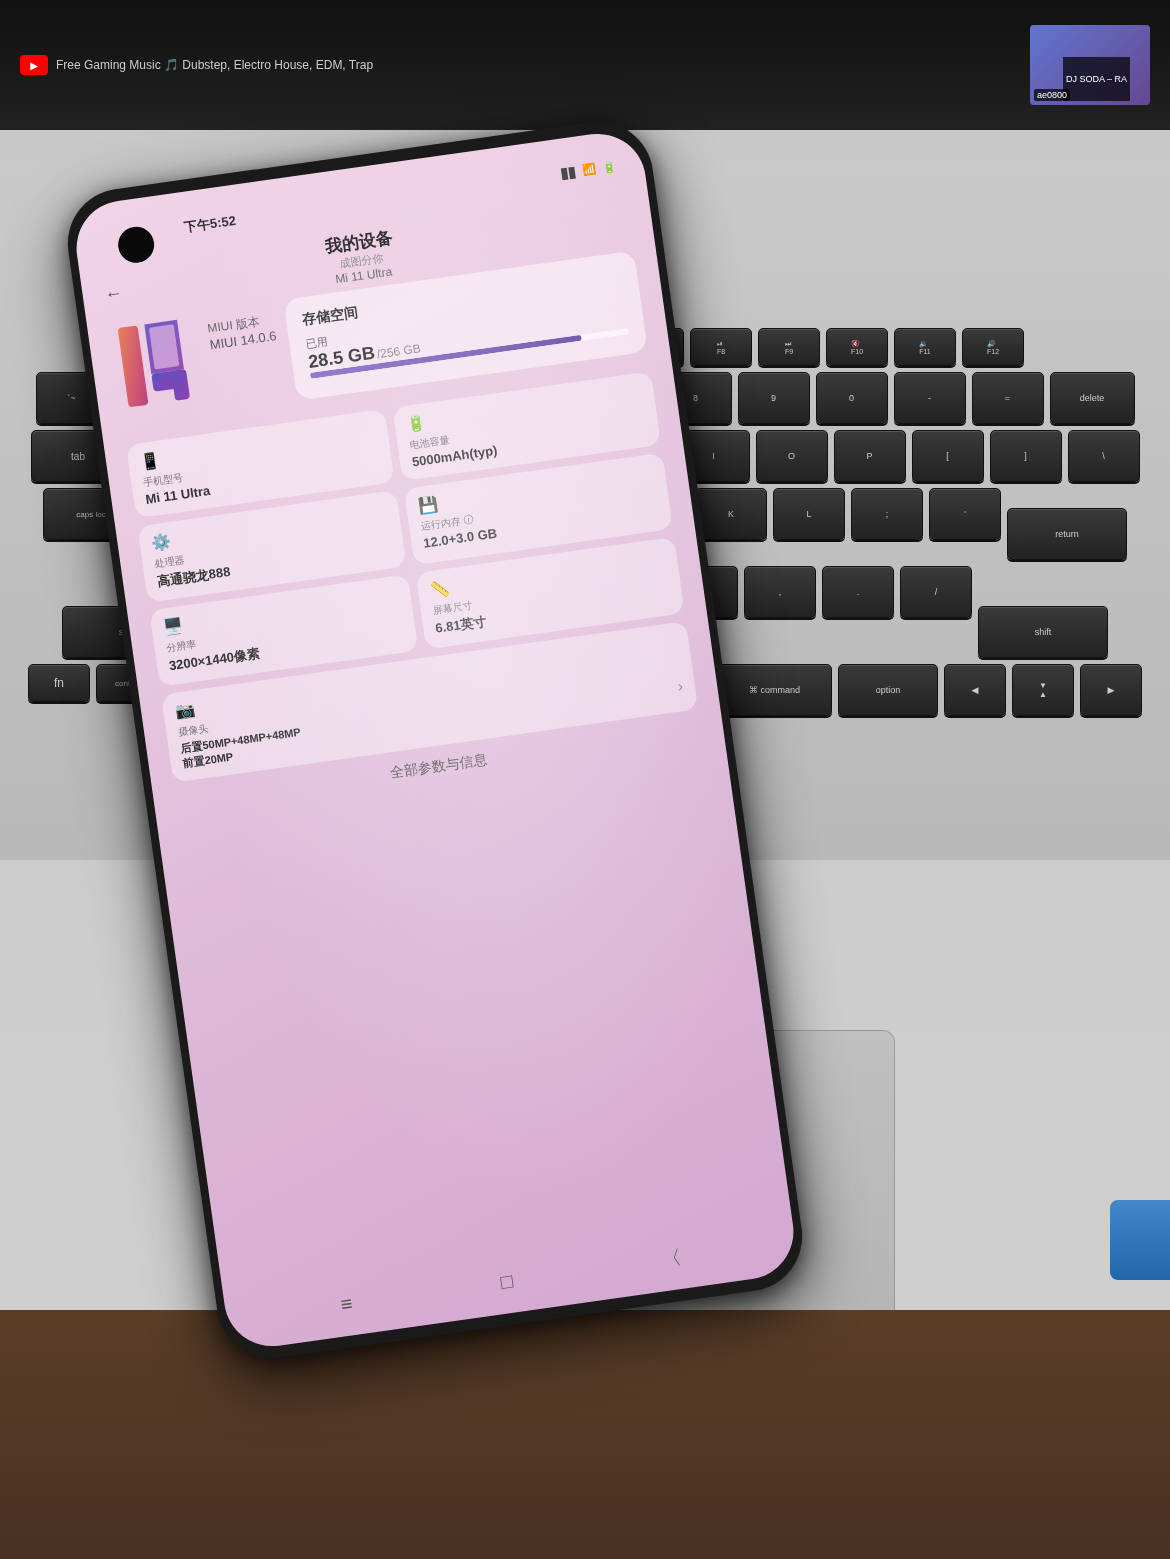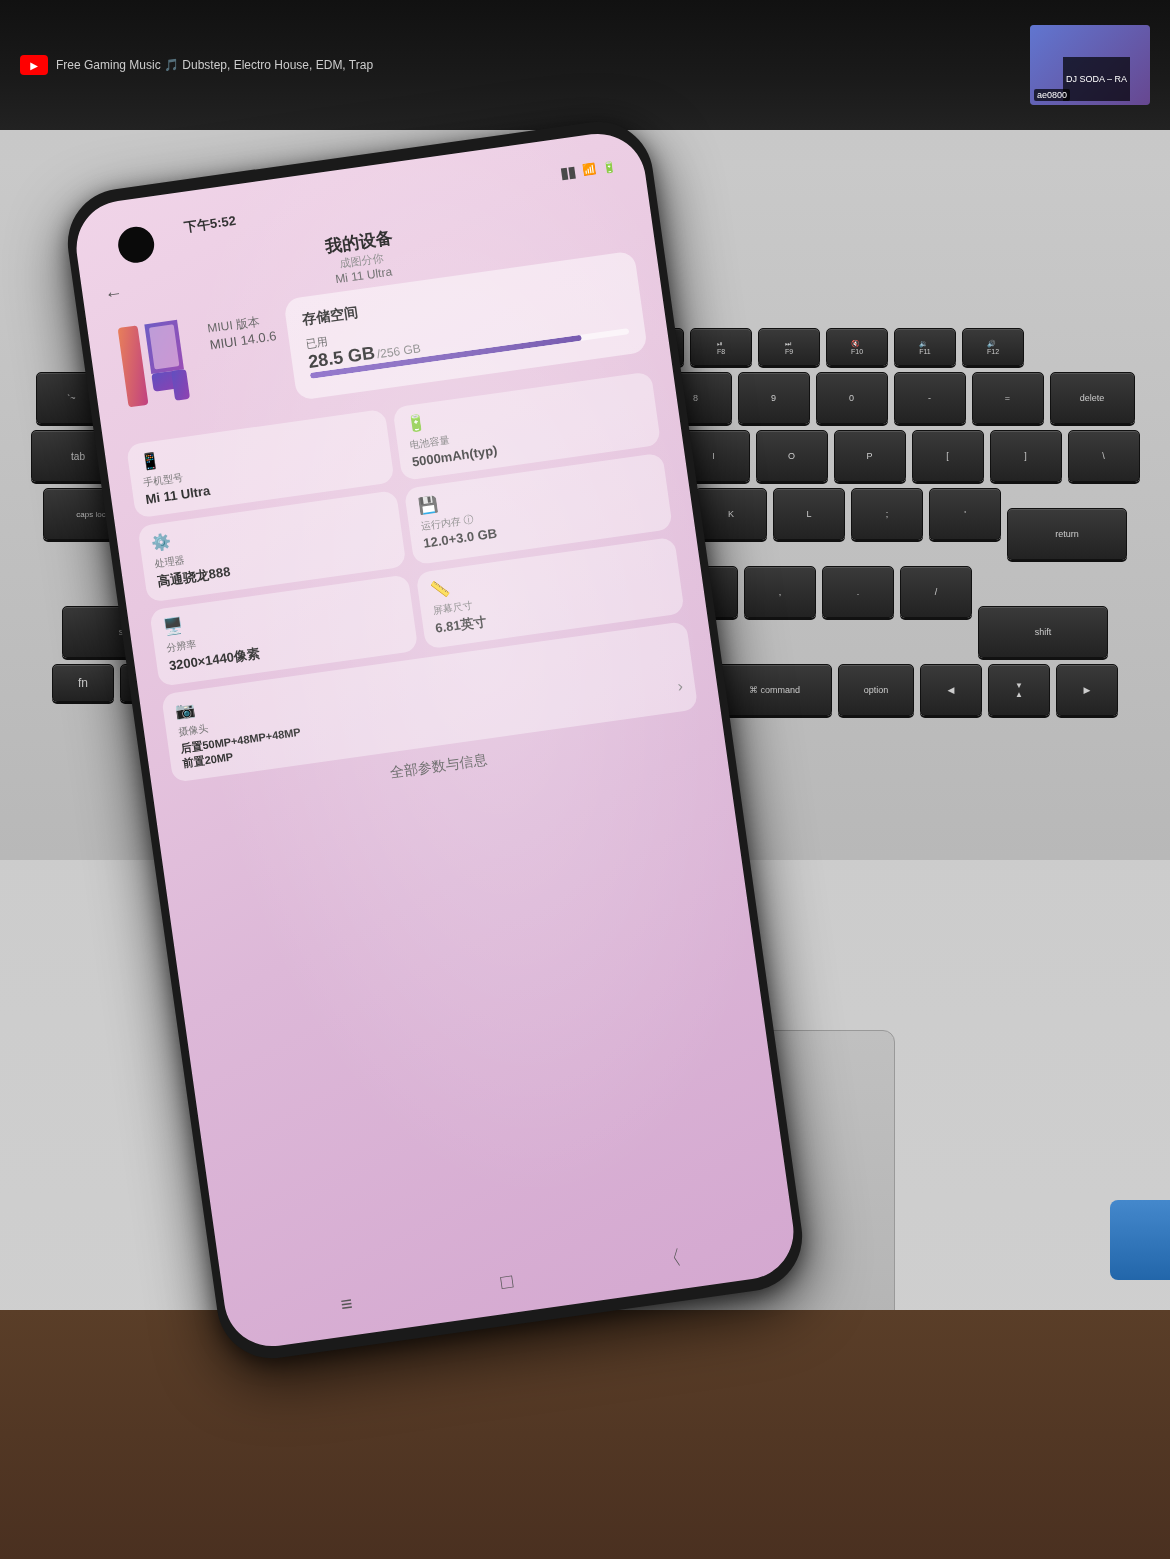--- a/index.html
+++ b/index.html
@@ -128,21 +128,21 @@
       flex-shrink: 0;
     }
 
     .key-fn { width: 62px; height: 38px; font-size: 8px; }
     .key-num { width: 72px; height: 52px; }
     .key-tab { width: 95px; height: 52px; }
     .key-caps { width: 100px; height: 52px; }
     .key-shift { width: 130px; height: 52px; margin-top: 40px; }
     .key-space { width: 320px; height: 52px; }
     .key-cmd { width: 115px; height: 52px; font-size: 9px; }
-    .key-option { width: 76px; height: 52px; }
+    .key-option { width: 100px; height: 52px; }
     .key-arrow { width: 62px; height: 52px; }
     .key-large { width: 85px; height: 52px; }
     .key-dark {
       background: linear-gradient(180deg, #3a3a3a 0%, #222 100%);
       border-color: #111;
       color: #ccc;
       box-shadow: 0 2px 0 #111, inset 0 1px 0 #555;
     }
 
     

